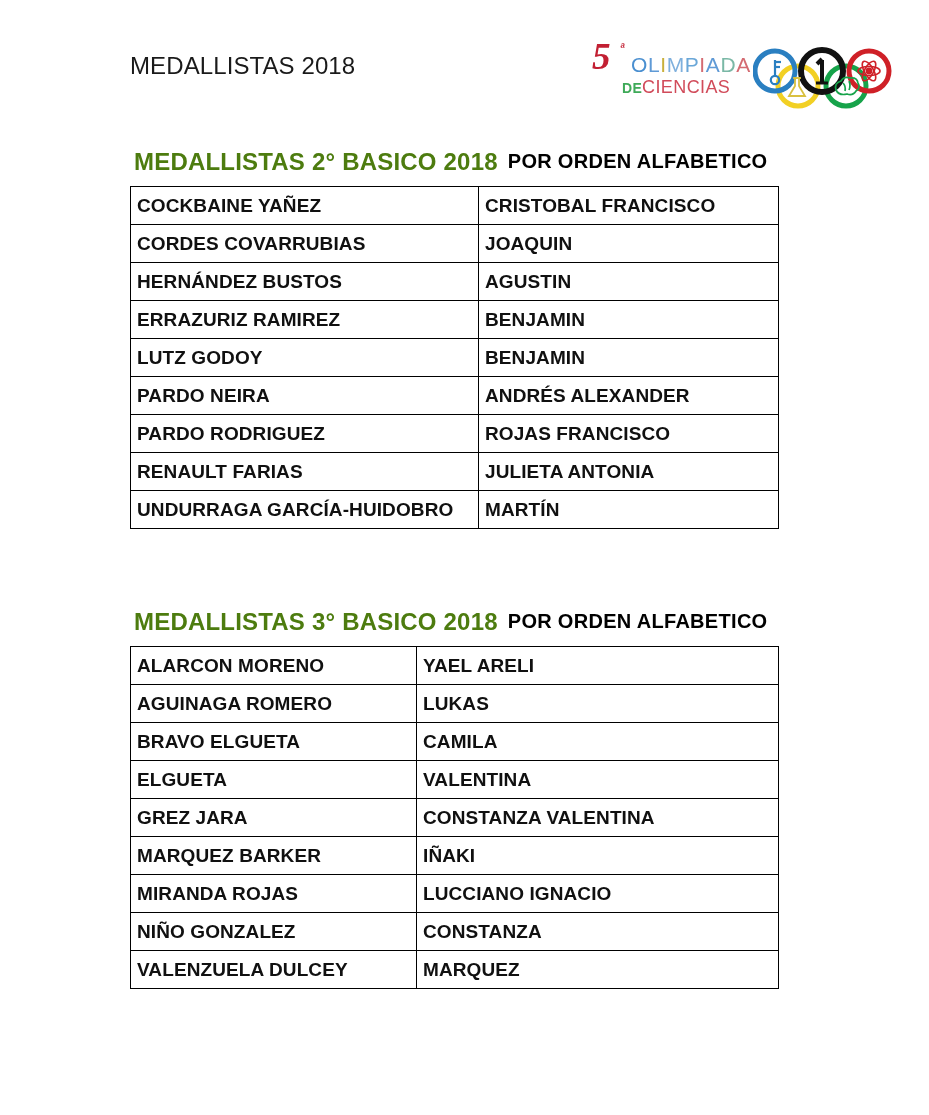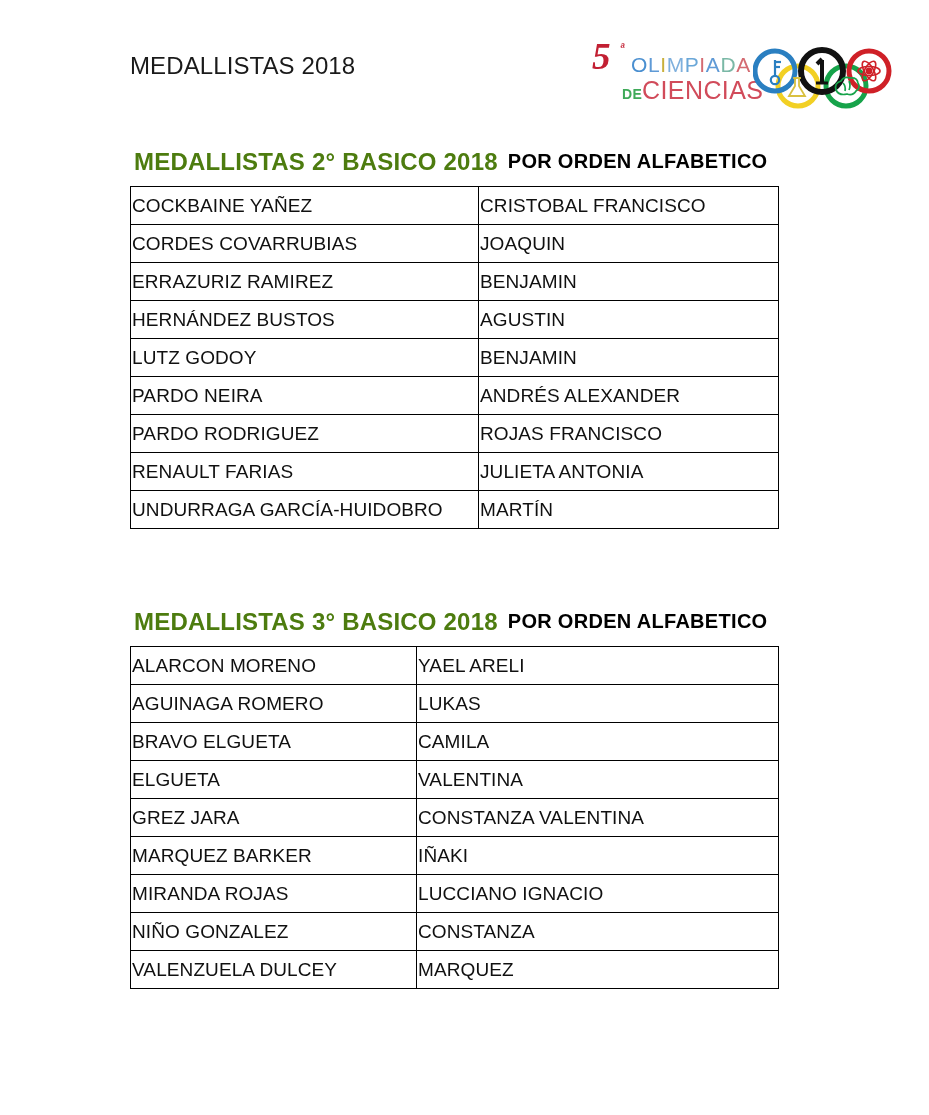--- a/index.html
+++ b/index.html
@@ -88,21 +88,21 @@
     line-height: 1;
     white-space: nowrap;
   }
   .logo-de {
     font-size: 14px;
     font-weight: 700;
     letter-spacing: 0.3px;
     color: #3faa59;
   }
   .logo-ciencias {
-    font-size: 25px;
+    font-size: 18px;
     font-weight: 400;
     letter-spacing: 0.4px;
     color: #d14b5a;
   }
 
   
   .rings {
     position: absolute;
     left: 163px;
     top: 4px;
@@ -144,23 +144,23 @@
     left: 130px;
     top: 36px;
     border-collapse: collapse;
     table-layout: fixed;
     width: 648px;
     background: #ffffff;
   }
   table.medal-table td {
     border: 1px solid #000000;
     height: 37px;
-    padding: 0 0 0 1px;
+    padding: 0 0 0 6px;
     font-size: 19px;
-    font-weight: 400;
+    font-weight: 700;
     color: #101010;
     vertical-align: middle;
     white-space: nowrap;
     overflow: hidden;
     letter-spacing: 0.1px;
   }
   .t1 .col-last { width: 348px; }
   .t1 .col-first { width: 300px; }
   .t2 .col-last { width: 286px; }
   .t2 .col-first { width: 362px; }
@@ -247,26 +247,26 @@
     <tbody>
       <tr>
         <td>COCKBAINE YAÑEZ</td>
         <td>CRISTOBAL FRANCISCO</td>
       </tr>
       <tr>
         <td>CORDES COVARRUBIAS</td>
         <td>JOAQUIN</td>
       </tr>
       <tr>
+        <td>HERNÁNDEZ BUSTOS</td>
+        <td>AGUSTIN</td>
+      </tr>
+      <tr>
         <td>ERRAZURIZ RAMIREZ</td>
         <td>BENJAMIN</td>
-      </tr>
-      <tr>
-        <td>HERNÁNDEZ BUSTOS</td>
-        <td>AGUSTIN</td>
       </tr>
       <tr>
         <td>LUTZ GODOY</td>
         <td>BENJAMIN</td>
       </tr>
       <tr>
         <td>PARDO NEIRA</td>
         <td>ANDRÉS ALEXANDER</td>
       </tr>
       <tr>

